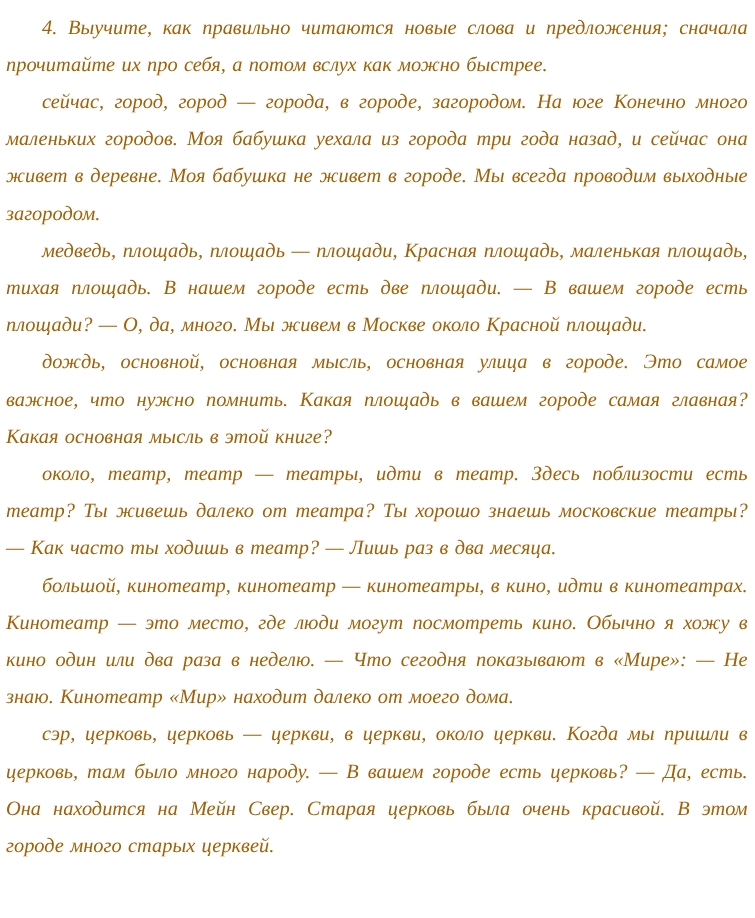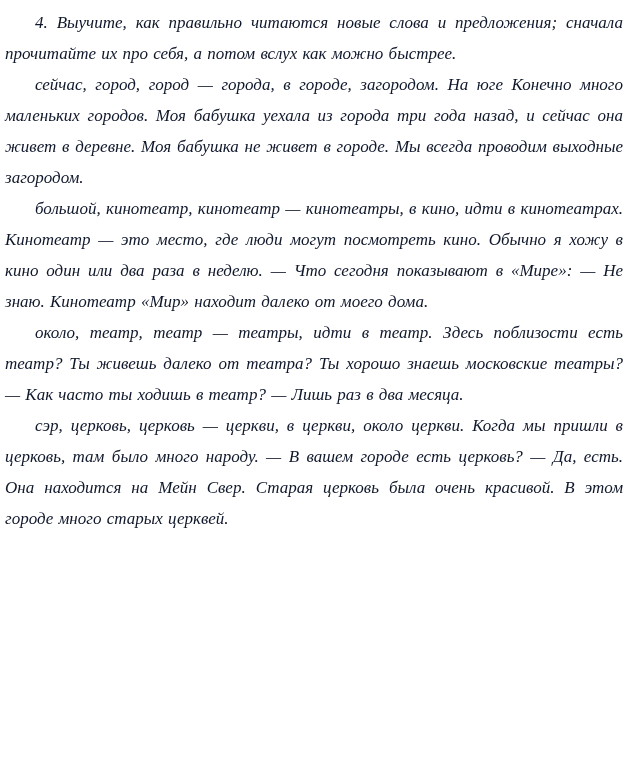--- a/index.html
+++ b/index.html
@@ -26,20 +26,22 @@
   }
   .para {
     margin: 0;
     text-indent: 30px;
     word-spacing: 1px;
   }
 </style>
 </head>
 <body style="background: rgb(255, 255, 255);">
 
-<div class="page" style="color: #0f172a;">
+<div class="page" style="color: #a16207;">
   <p class="para">4. Выучите, как правильно читаются новые слова и предложения; сначала прочитайте их про себя, а потом вслух как можно быстрее.</p>
   <p class="para">сейчас, город, город — города, в городе, загородом. На юге Конечно много маленьких городов. Моя бабушка уехала из города три года назад, и сейчас она живет в деревне. Моя бабушка не живет в городе. Мы всегда проводим выходные загородом.</p>
+  <p class="para">медведь, площадь, площадь — площади, Красная площадь, маленькая площадь, тихая площадь. В нашем городе есть две площади. — В вашем городе есть площади? — О, да, много. Мы живем в Москве около Красной площади.</p>
+  <p class="para">дождь, основной, основная мысль, основная улица в городе. Это самое важное, что нужно помнить. Какая площадь в вашем городе самая главная? Какая основная мысль в этой книге?</p>
+  <p class="para">около, театр, театр — театры, идти в театр. Здесь поблизости есть театр? Ты живешь далеко от театра? Ты хорошо знаешь московские театры? — Как часто ты ходишь в театр? — Лишь раз в два месяца.</p>
   <p class="para">большой, кинотеатр, кинотеатр — кинотеатры, в кино, идти в кинотеатрах. Кинотеатр — это место, где люди могут посмотреть кино. Обычно я хожу в кино один или два раза в неделю. — Что сегодня показывают в «Мире»: — Не знаю. Кинотеатр «Мир» находит далеко от моего дома.</p>
-  <p class="para">около, театр, театр — театры, идти в театр. Здесь поблизости есть театр? Ты живешь далеко от театра? Ты хорошо знаешь московские театры? — Как часто ты ходишь в театр? — Лишь раз в два месяца.</p>
   <p class="para">сэр, церковь, церковь — церкви, в церкви, около церкви. Когда мы пришли в церковь, там было много народу. — В вашем городе есть церковь? — Да, есть. Она находится на Мейн Свер. Старая церковь была очень красивой. В этом городе много старых церквей.</p>
 
 </div>
 
 </body></html>

